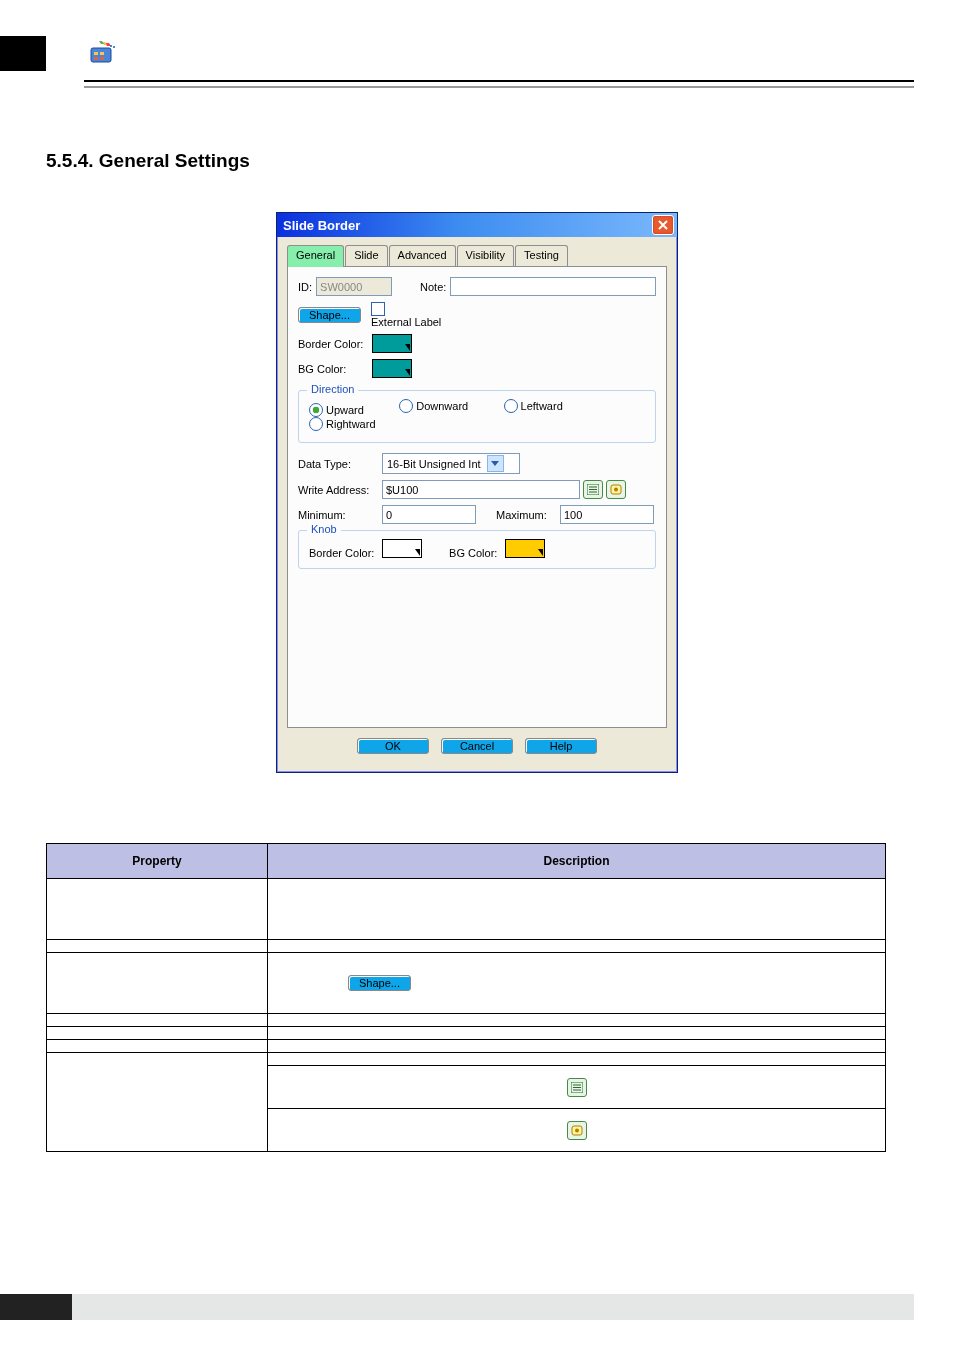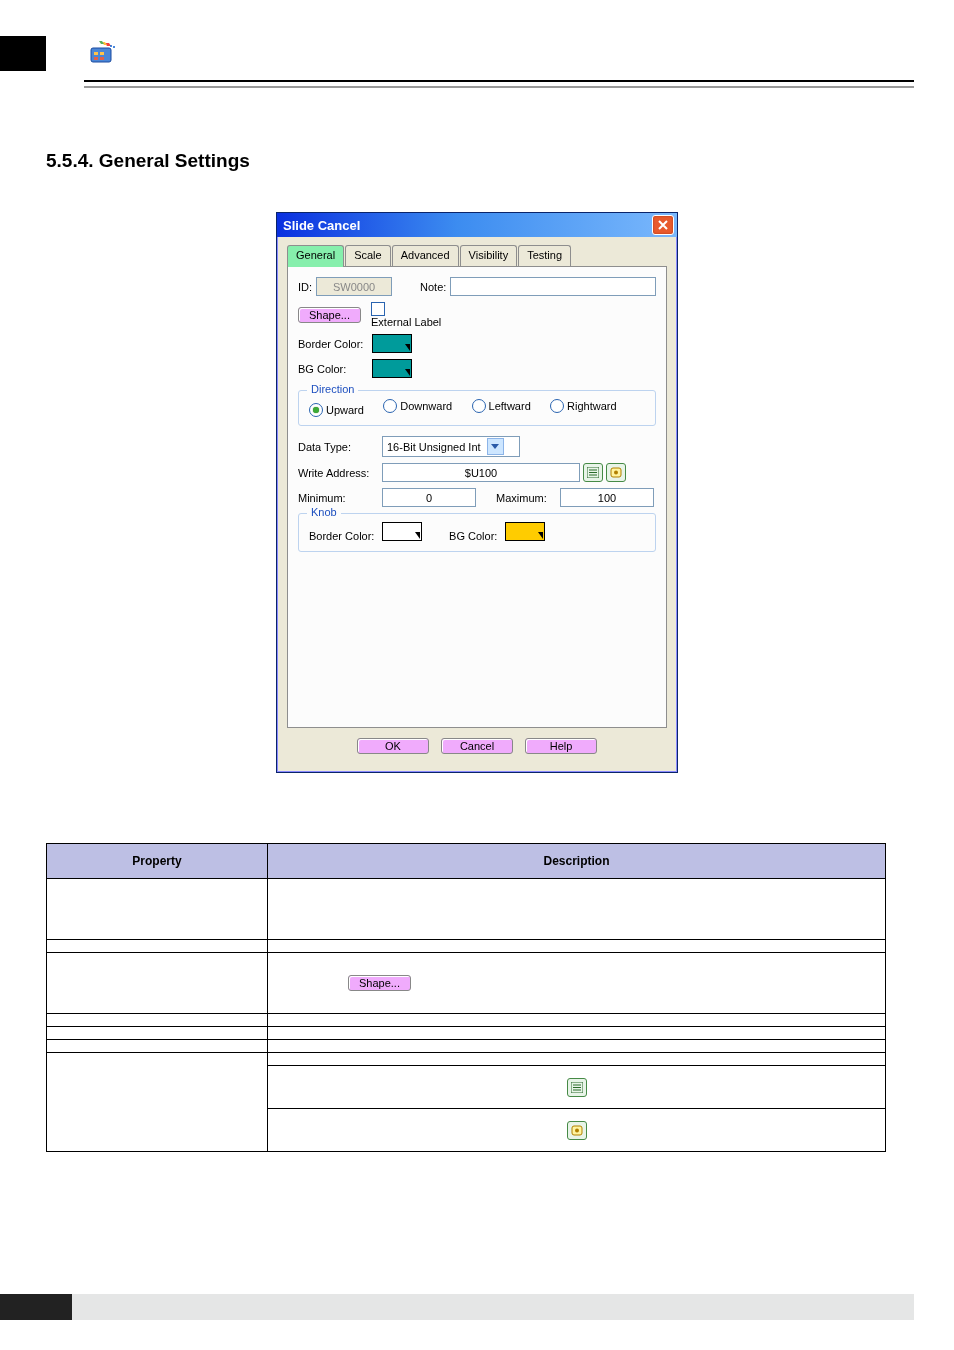--- a/index.html
+++ b/index.html
@@ -75,40 +75,40 @@
     border:1px solid #8e8e8e;
     background:#fcfcfc;
     padding:10px 10px 50px 10px;
     position:relative;
     height:400px;
   }
   .row { display:flex; align-items:center; margin-bottom:6px; }
   .lbl { font-size:11px; margin-right:4px; }
   input.txt {
     border:1px solid #7f9db9; height:17px;
-    font-size:11px; padding:0 3px; background:#fff;text-align:center;
+    font-size:11px; padding:0 3px; background:#fff;
   }
   input.txt[disabled]{ background:#ece9d8; color:#888; }
   .shape-preview {
     border:2px inset #ccc; width:130px; height:96px;
     background:#f4f4f4;
     display:flex; flex-direction:column; align-items:center; justify-content:center;
     margin-right:10px;
   }
   .shape-rect {
     width:96px; height:56px;
     background:#009b9b;
     border-top:2px solid #85e0e0;
     border-left:2px solid #85e0e0;
     border-right:2px solid #004f4f;
     border-bottom:2px solid #004f4f;
   }
   .shape-name { font-size:11px; margin-top:6px; }
   .btn {
-    border:1px solid #888; background:#f0abfc;
+    border:1px solid #888; background:#0ea5e9;
     padding:1px 10px; border-radius:3px;
     font-size:11px; box-shadow:1px 1px 0 #fff inset;
   }
   .color-swatch {
     display:inline-flex; align-items:center;
     width:38px; height:17px; border:1px solid #000;
     background:#fff; position:relative;
   }
   .color-swatch .fill { flex:1; height:100%; }
   .color-swatch .tri {
@@ -119,21 +119,21 @@
   }
   .group {
     border:1px solid #bdd3ef; border-radius:3px;
     padding:8px 10px 8px 10px; margin-top:6px;
     position:relative;
   }
   .group-title {
     position:absolute; top:-8px; left:8px; background:#fcfcfc;
     padding:0 4px; font-size:11px; color:#1d4fbf;
   }
-  .radio { display:inline-flex; align-items:center; margin-right:16px; font-size:11px;}
+  .radio { display:inline-flex; align-items:center; margin-right:32px; font-size:11px;}
   .radio-dot {
     width:12px;height:12px;border:1px solid #2a64b0;border-radius:50%;
     margin-right:3px; display:flex; align-items:center; justify-content:center;
     background:#fff;
   }
   .radio-dot.on::after{
     content:''; width:6px;height:6px;border-radius:50%; background:#3caa36;
     box-shadow:0 0 1px #2a7020;
   }
   .select {
@@ -213,31 +213,31 @@
     </svg>
   </div>
   <div class="hrule"></div>
 </div>
 
 <div class="section-heading">5.5.4. General Settings</div>
 
 <div class="dialog-wrap">
   <div class="dialog">
     <div class="titlebar">
-      <span>Slide Cancel</span>
+      <span>Slide Border</span>
       <div class="close-btn">
         <svg width="10" height="10" viewBox="0 0 10 10">
             <path d="M1 1 L9 9 M9 1 L1 9" stroke="#fff" stroke-width="2"></path>
           </svg>
       </div>
     </div>
     <div class="dlg-body">
       <div class="tabs">
         <div class="tab active">General</div>
-        <div class="tab">Scale</div>
+        <div class="tab">Slide</div>
         <div class="tab">Advanced</div>
         <div class="tab">Visibility</div>
         <div class="tab">Testing</div>
       </div>
       <div class="tab-pane">
         <div class="row">
           <span class="lbl">ID:</span>
           <input class="txt" style="width: 68px;" disabled="" value="SW0000">
           <span class="lbl" style="margin-left:28px">Note:</span>
           <input class="txt" style="flex: 1 1 0%;" value="">

